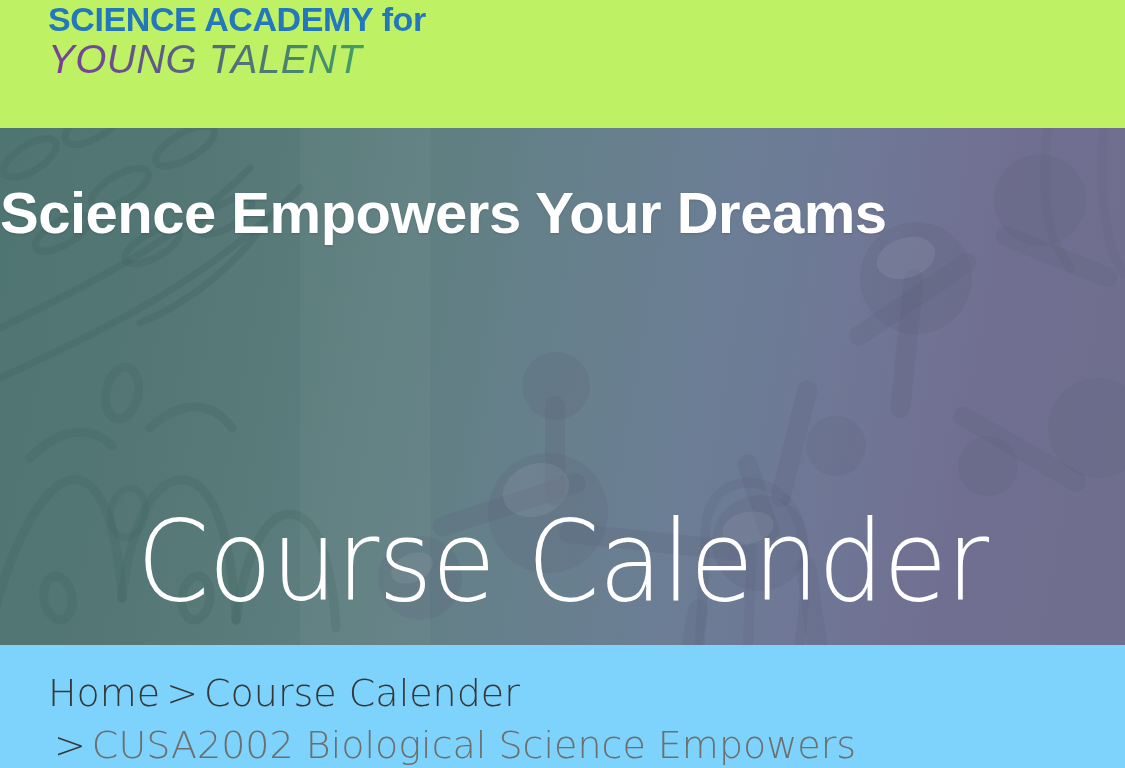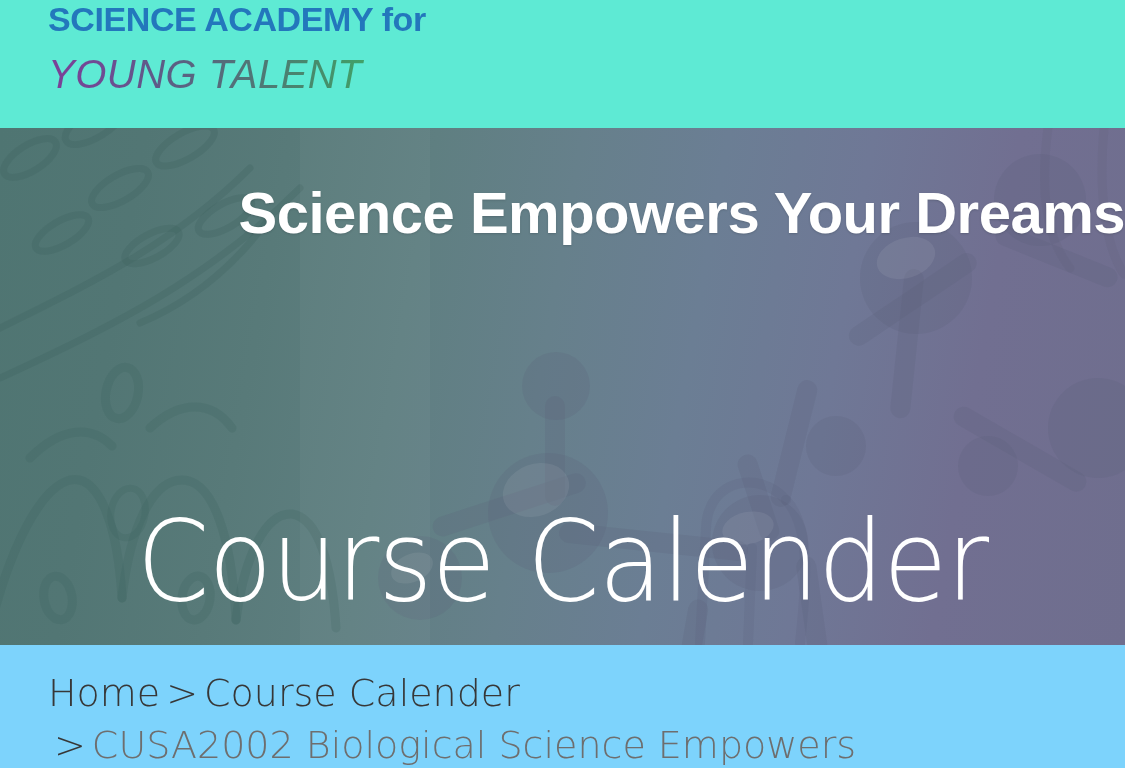--- a/index.html
+++ b/index.html
@@ -7,41 +7,41 @@
     width:1125px; height:768px;
     overflow:hidden;
     background:#ffffff;
     font-family:"Liberation Sans", sans-serif;
   }
 
   
   .site-header{
     position:relative;
     width:1125px; height:128px;
-    background:#5eead4;
+    background:#bef264;
     overflow:hidden;
   }
   .logo{
     position:absolute;
     left:48px; top:2px;
     line-height:1;
     user-select:none;
   }
   .logo-line1{
     display:block;
     font-family:"Liberation Sans", sans-serif;
     font-weight:bold;
     font-size:34px;
     letter-spacing:-0.4px;
     color:#2377bc;
     white-space:nowrap;
   }
   .logo-line2{
     display:block;
-    margin-top:18px;
+    margin-top:3px;
     font-family:"Liberation Sans", sans-serif;
     font-style:italic;
     font-weight:normal;
     font-size:40px;
     letter-spacing:0.5px;
     white-space:nowrap;
     background-image:linear-gradient(90deg,
         #7c3f98 0%,
         #6f4b93 14%,
         #5d5c86 30%,
@@ -80,21 +80,21 @@
   }
   .hero-inner{
     position:relative;
     width:100%; height:100%;
     z-index:3;
   }
   .hero-tagline{
     position:absolute;
     left:0; right:0;
     top:44px;
-    text-align:right;
+    text-align:left;
     color:#ffffff;
     font-family:"Liberation Sans", sans-serif;
     font-weight:bold;
     font-size:58px;
     line-height:1.42;
     letter-spacing:-0.5px;
     text-shadow:0 1px 2px rgba(40,50,60,0.25);
   }
   .hero-tagline .tl{ display:block; }
   .hero-page-title{

